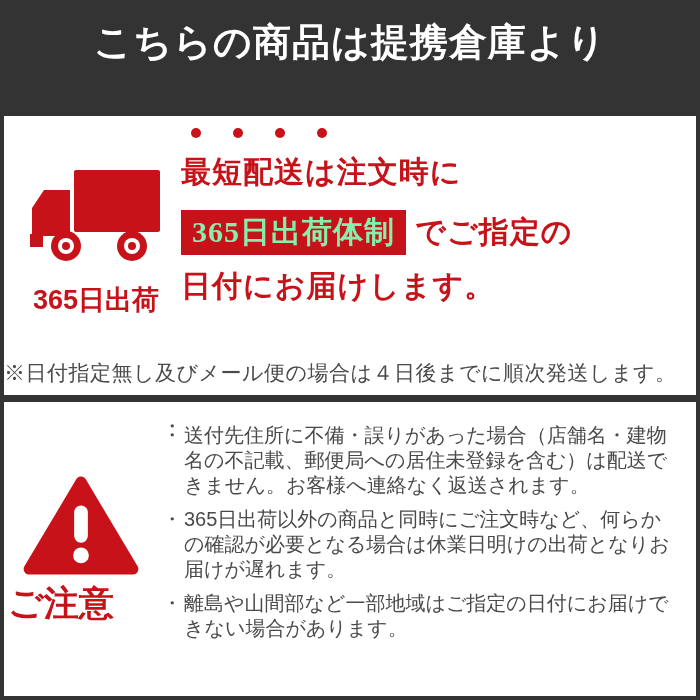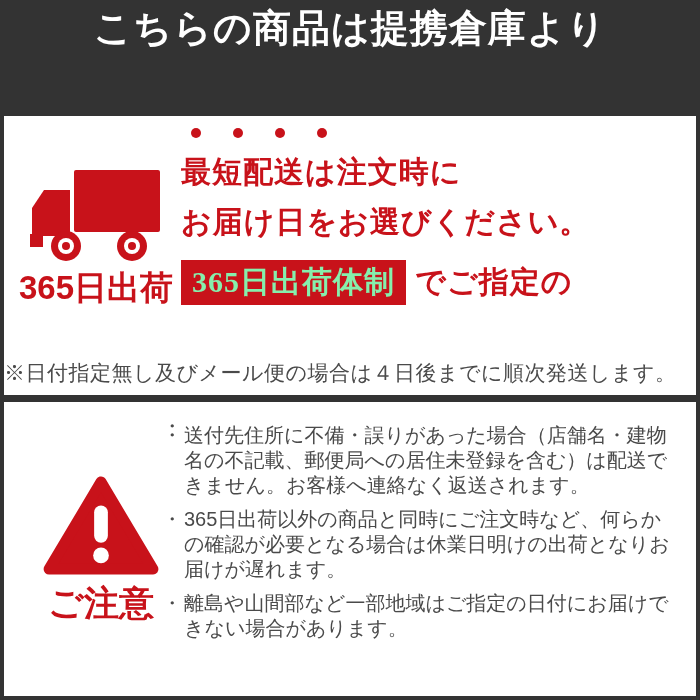--- a/index.html
+++ b/index.html
@@ -7,53 +7,53 @@
     width:700px;height:700px;
     background:#333333;
     overflow:hidden;
     position:relative;
     font-family:"Liberation Sans", sans-serif;
   }
   
   .banner{
     position:absolute;left:0;top:0;width:700px;height:112px;
     text-align:center;color:#ffffff;font-weight:bold;
-    font-size:38px;line-height:48px;padding-top:4px;box-sizing:border-box;
+    font-size:38px;line-height:48px;padding-top:18px;box-sizing:border-box;
     letter-spacing:1px;white-space:nowrap;
   }
   
   .panel{
     position:absolute;left:4px;width:692px;background:#ffffff;
   }
   .panel-shipping{top:116px;height:279px;}
   .panel-notice{top:402px;height:294px;}
   
   .truck-block{position:absolute;left:14px;top:52px;width:156px;text-align:center;}
   .truck-label{
-    color:#c8121a;font-size:33px;font-weight:600;margin-top:2px;white-space:nowrap;
+    color:#c8121a;font-size:27px;font-weight:600;margin-top:18px;white-space:nowrap;
   }
   
   .red-block{position:absolute;left:177px;top:10px;}
   .dots{display:flex;justify-content:space-between;width:136px;margin:2px 0 9px 10px;}
   .dot{width:10px;height:10px;border-radius:50%;background:#c8121a;}
   .red-line{
     font-size:30px;font-weight:600;color:#c8121a;line-height:50px;
     white-space:nowrap;letter-spacing:1px;
   }
   .box-line{margin:9px 0 3px;line-height:52px;}
   .highlight{
     background:#c8121a;color:#86efac;font-weight:700;
     padding:5px 11px 7px;letter-spacing:1px;font-family:Liberation Serif, serif;
   }
   .note{
     position:absolute;left:0;right:0;bottom:8px;text-align:left;
     color:#4a4a4a;font-size:21px;white-space:nowrap;letter-spacing:0.5px;
   }
   
-  .warn-block{position:absolute;left:24px;top:72px;width:146px;text-align:center;}
+  .warn-block{position:absolute;left:4px;top:72px;width:146px;text-align:left;}
   .warn-label{color:#c8121a;font-size:35px;font-weight:700;margin-top:4px;white-space:nowrap;}
   .notice-list{
     position:absolute;left:158px;top:12px;width:512px;
     list-style:none;margin:0;padding:0;
   }
   .notice-list li{
     position:relative;padding-left:22px;font-size:20px;line-height:25px;
     color:#4a4a4a;margin-bottom:9px;
   }
   .bullet-marker{position:absolute;left:0;top:0;}
@@ -86,25 +86,25 @@
   </div>
 
   <div class="red-block">
     <div class="dots">
       <span class="dot"></span>
       <span class="dot"></span>
       <span class="dot"></span>
       <span class="dot"></span>
     </div>
     <div class="red-line">最短配送は注文時に</div>
-    <div class="red-line">お届け日をお選びください。</div>
     <div class="red-line box-line">
       <span class="highlight">365日出荷体制</span>
       <span>でご指定の</span>
     </div>
+    <div class="red-line">日付にお届けします。</div>
   </div>
 
   <div class="note">※日付指定無し及びメール便の場合は４日後までに順次発送します。</div>
 </div>
 
 <div class="panel panel-notice">
 
   <div class="warn-block">
     <span>
       <svg width="118" height="102" viewBox="0 0 120 104">

